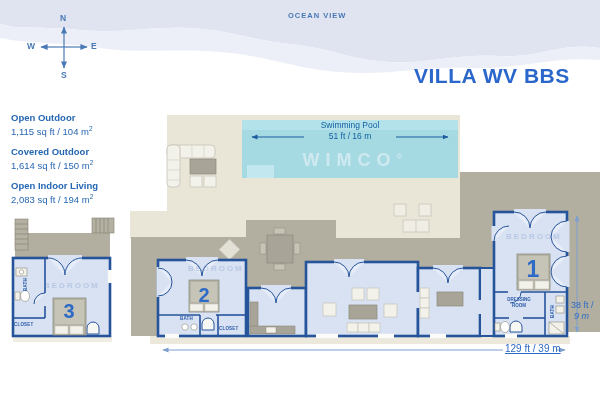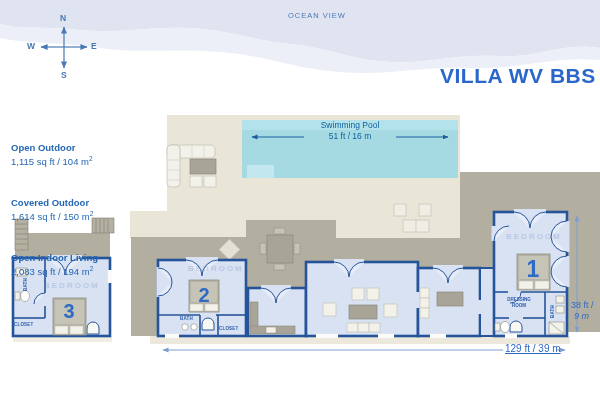--- a/index.html
+++ b/index.html
@@ -1,26 +1,26 @@
 <!DOCTYPE html>
 <html><head>
 <meta charset="utf-8">
 <style>
   html,body{margin:0;padding:0;}
   body{width:600px;height:400px;position:relative;background:#ffffff;
        font-family:"Liberation Sans",sans-serif;overflow:hidden;}
   .stage{position:absolute;inset:0;width:600px;height:400px;}
   svg{position:absolute;left:0;top:0;}
   .txt{position:absolute;white-space:nowrap;}
-  .ocean-label{left:288px;top:11px;font-size:7.5px;font-weight:normal;letter-spacing:1px;color:#4878b4;}
-  .title{left:414px;top:64px;font-size:21px;font-weight:bold;letter-spacing:.5px;color:#2b67cb;margin-left:26px;}
+  .ocean-label{left:288px;top:11px;font-size:7.5px;font-weight:bold;letter-spacing:1px;color:#4878b4;}
+  .title{left:414px;top:64px;font-size:21px;font-weight:bold;letter-spacing:.5px;color:#2b67cb;}
   .compass-letter{font-size:8.5px;font-weight:bold;color:#4878b4;}
   .stats{position:absolute;left:11px;top:112px;color:#2667b3;}
   .stat{margin-bottom:9px;}
-  .stat .lbl{font-size:9.5px;font-weight:bold;line-height:11px;margin-top:30px;}
+  .stat .lbl{font-size:9.5px;font-weight:bold;line-height:11px;}
   .stat .val{font-size:9.5px;line-height:11px;}
   .stat sup{font-size:6.5px;}
   .pool-label{left:250px;top:120px;width:200px;text-align:center;font-size:8.5px;font-weight:normal;color:#11609f;}
   .pool-dim{left:250px;top:131px;width:200px;text-align:center;font-size:8.5px;color:#11609f;}
   .wimco{left:295px;top:150px;width:115px;text-align:center;font-size:18px;font-weight:bold;
          letter-spacing:6px;color:#cfe9f0;}
   .wimco sup{font-size:8px;letter-spacing:0;}
   .room-number{font-weight:bold;color:#2e6bc7;text-align:center;}
   .num3{left:58px;top:300px;width:22px;font-size:20px;}
   .num2{left:193px;top:284px;width:22px;font-size:20px;}
@@ -319,20 +319,21 @@
       <div class="val"><span>1,614 sq ft / 150 m</span><sup>2</sup></div>
     </div>
     <div class="stat">
       <div class="lbl">Open Indoor Living</div>
       <div class="val"><span>2,083 sq ft / 194 m</span><sup>2</sup></div>
     </div>
   </div>
 
   <div class="txt pool-label">Swimming Pool</div>
   <div class="txt pool-dim">51 ft / 16 m</div>
+  <div class="txt wimco"><span>WIMCO</span><sup>©</sup></div>
 
   <div class="txt wm wm3">BEDROOM</div>
   <div class="txt wm wm2">BEDROOM</div>
   <div class="txt wm wm1">BEDROOM</div>
 
   <div class="txt room-number num3">3</div>
   <div class="txt room-number num2">2</div>
   <div class="txt room-number num1">1</div>
 
   <div class="txt tiny vlabel bath3">BATH</div>

